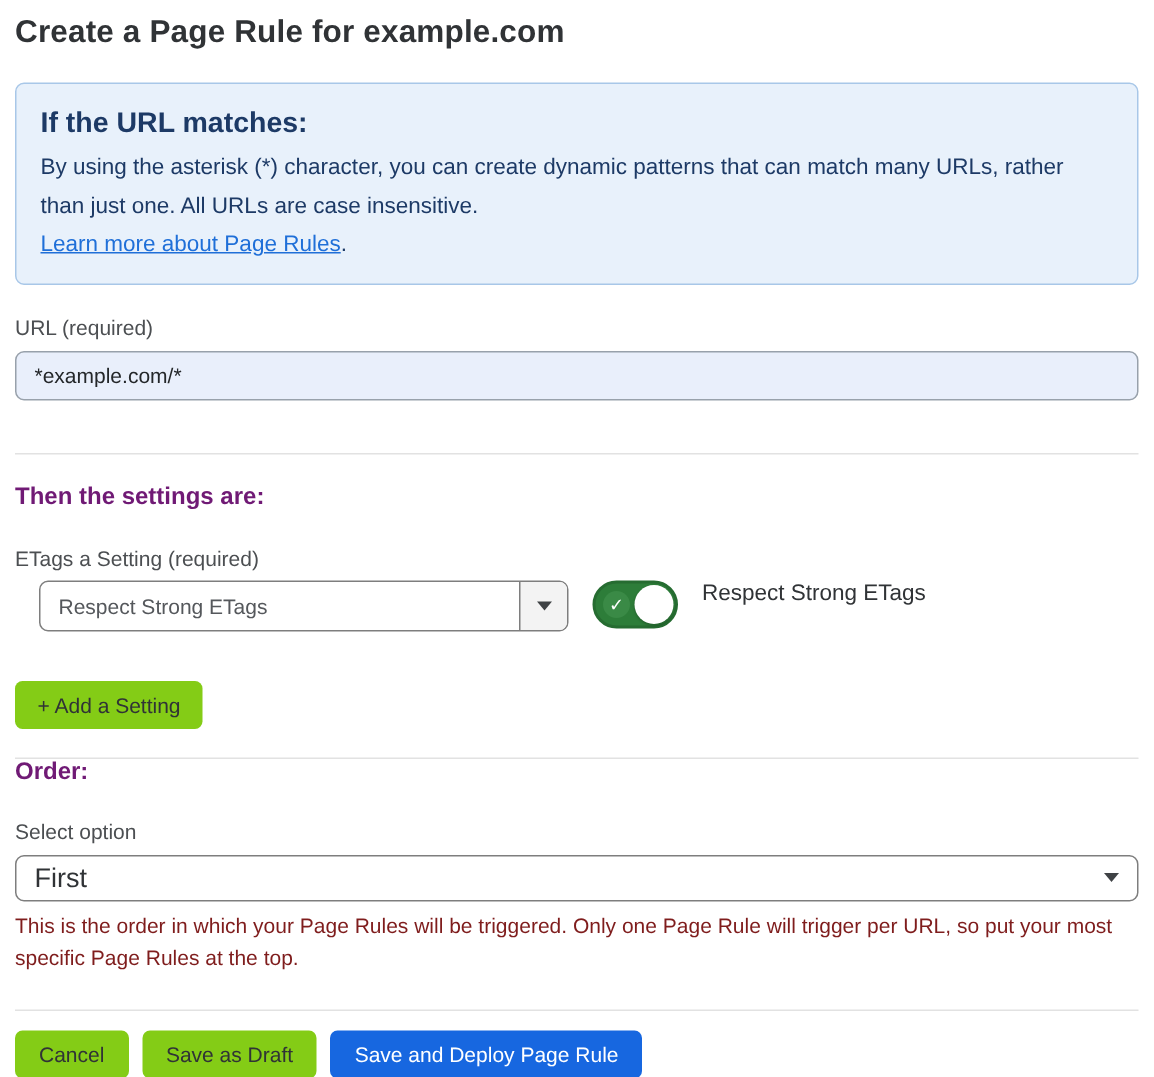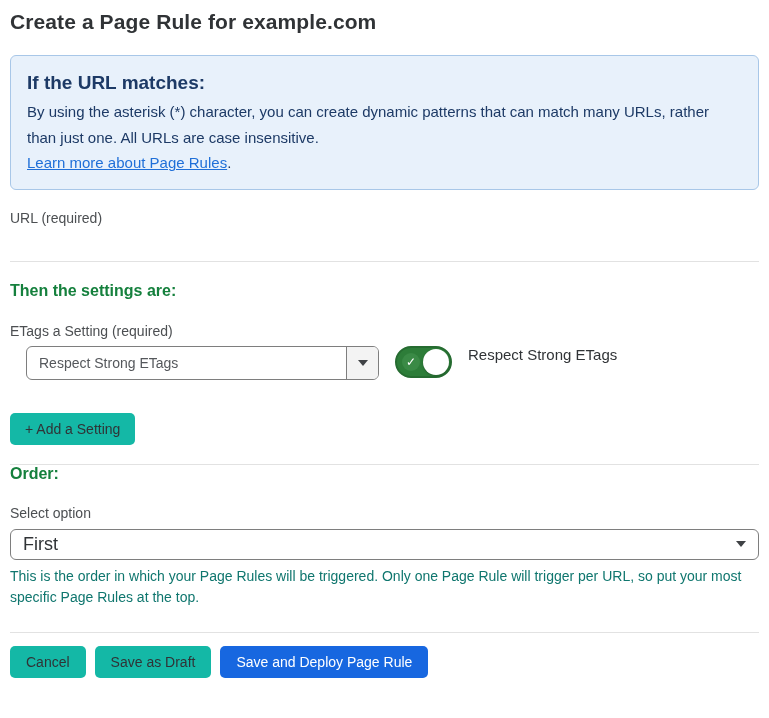--- a/index.html
+++ b/index.html
@@ -74,21 +74,21 @@
     margin: 0;
   }
   .divider-1 { margin-top: 35px; }
   .divider-2 { margin-top: 19px; }
   .divider-3 { margin-top: 23px; }
 
   
   .section-heading {
     font-size: 16px;
     font-weight: 700;
-    color: #15803d;
+    color: #701a75;
     margin: 0;
   }
   .settings-heading { margin-top: 20px; }
   .order-heading { margin-top: 0; }
 
   .pick-label { margin-top: 23px; }
   .order-select-label { margin-top: 22px; }
 
   
   .setting-row {
@@ -177,21 +177,21 @@
   .btn {
     font-family: "Liberation Sans", sans-serif;
     font-size: 14px;
     border: none;
     border-radius: 5px;
     padding: 0 16px;
     height: 32px;
     cursor: pointer;
   }
   .btn-gray {
-    background: #14b8a6;
+    background: #84cc16;
     color: #303336;
   }
   .btn-blue {
     background: #1767e0;
     color: #ffffff;
   }
   .add-setting-btn {
     margin-top: 33px;
     padding: 0 15px;
   }
@@ -210,21 +210,21 @@
     padding: 0 12px;
     cursor: pointer;
   }
   .order-select .select-value {
     font-size: 18px;
     color: #303336;
   }
   .order-help {
     margin-top: 6px;
     font-size: 14px;
-    color: #0f766e;
+    color: #7f1d1d;
     line-height: 1.55;
     max-width: 745px;
   }
 
   
   .footer-actions {
     margin-top: 13px;
     display: flex;
     gap: 9px;
   }
@@ -238,20 +238,21 @@
 
   <div class="info-box">
     <div class="info-heading">If the URL matches:</div>
     <div class="info-body">By using the asterisk (*) character, you can create dynamic patterns that can match many URLs, rather than just one. All URLs are case insensitive.</div>
     <div>
       <a class="info-link">Learn more about Page Rules</a><span>.</span>
     </div>
   </div>
 
   <div class="field-label url-label">URL (required)</div>
+  <input class="url-input" type="text" value="*example.com/*" style="">
 
   <hr class="divider divider-1">
 
   <h2 class="section-heading settings-heading">Then the settings are:</h2>
 
   <div class="field-label pick-label">ETags a Setting (required)</div>
 
   <div class="setting-row">
     <div class="setting-select">
       <div class="select-value">Respect Strong ETags</div>

